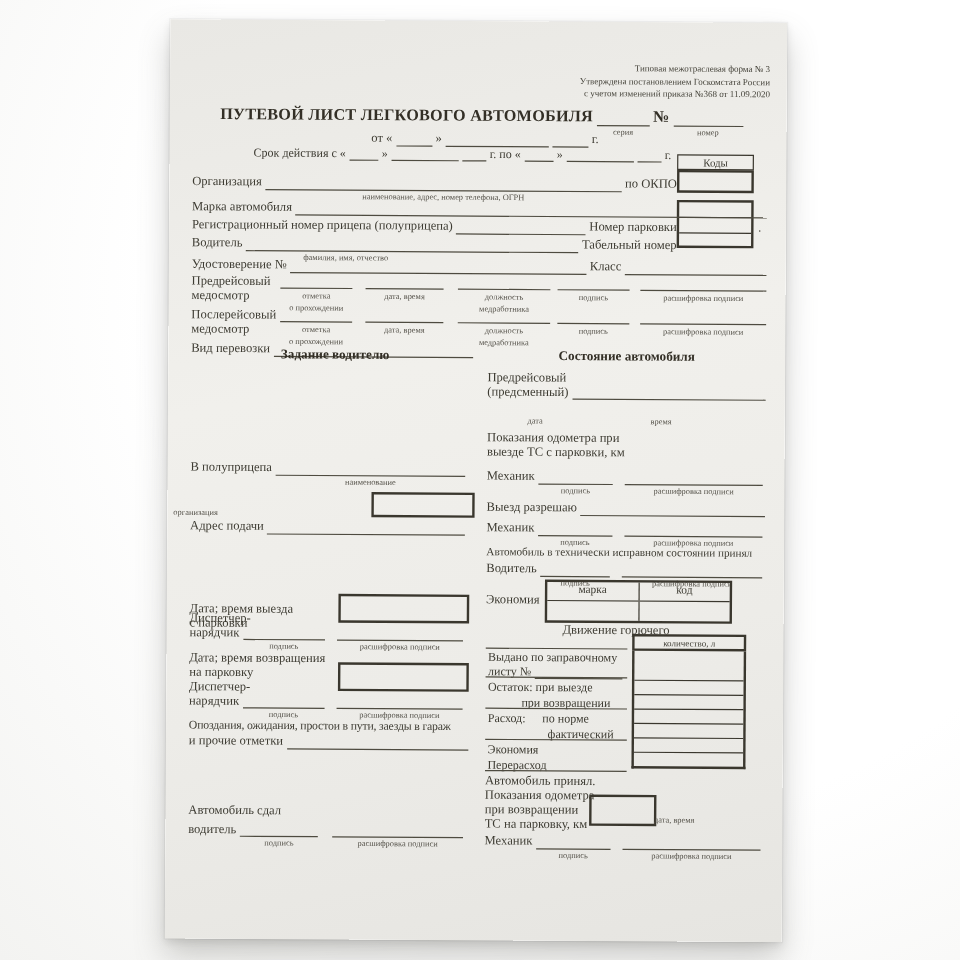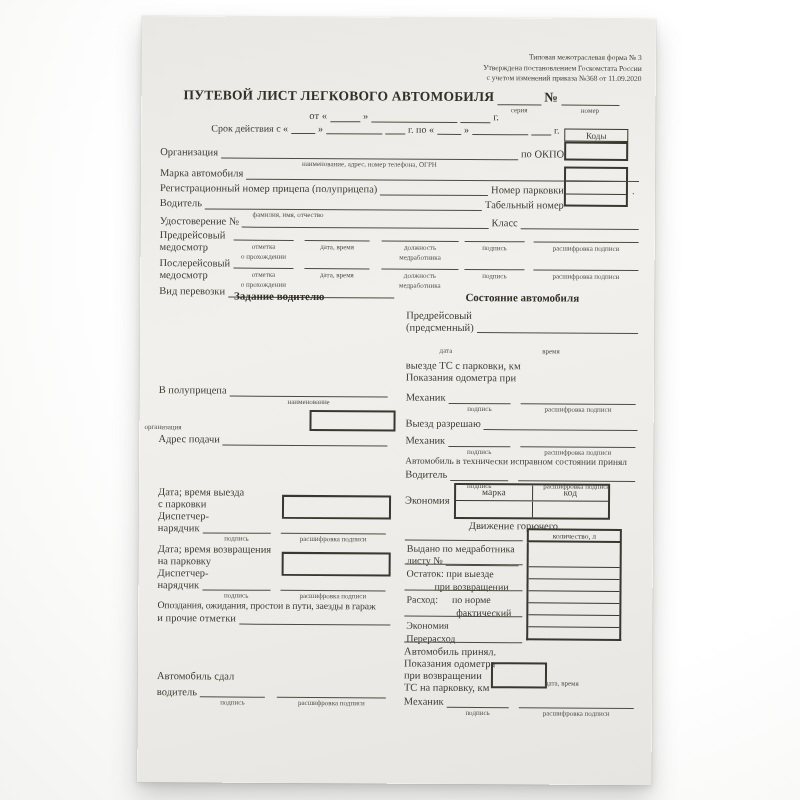--- a/index.html
+++ b/index.html
@@ -211,21 +211,21 @@
     <div class="bx" style="left:151px;top:101px;width:86px;height:21px"></div>
 
     <div class="r a" style="left:0;top:125px;width:229px">
       <span>Адрес подачи</span>
       <span class="ln g"></span>
     </div>
     <span class="ln a" style="left:0;top:136px;width:229px"></span>
     <span class="ln a" style="left:0;top:146px;width:229px"></span>
     <span class="ln a" style="left:0;top:156px;width:229px"></span>
 
-    <div class="a" style="left:0;top:178px;width:120px">
+    <div class="a" style="left:0;top:194px;width:120px">
       <div>Дата; время выезда</div>
       <div>с парковки</div>
     </div>
     <div class="bx" style="left:124px;top:186px;width:109px;height:24px"></div>
 
     <div class="a" style="left:0;top:202px;width:228px">
       <div>Диспетчер-</div>
       <div class="r">
         <span>нарядчик</span>
         <span class="ln" style="width:68px">
@@ -285,22 +285,22 @@
       <div>Предрейсовый</div>
       <div class="r">
         <span>(предсменный)</span>
         <span class="ln g"></span>
       </div>
     </div>
     <span class="ln a" style="left:40px;top:26px;width:66px"><i class="sub">дата</i></span>
     <span class="ln a" style="left:145px;top:26px;width:68px"><i class="sub">время</i></span>
 
     <div class="a" style="left:0;top:50px;width:232px">
+      <div>Показания одометра при</div>
       <div>выезде ТС с парковки, км</div>
-      <div>Показания одометра при</div>
     </div>
     <span class="ln a" style="left:122px;top:63px;width:110px"></span>
 
     <div class="r a" style="left:0;top:82px;width:230px">
       <span>Механик</span>
       <span class="ln" style="width:62px">
           <i class="sub">подпись</i>
         </span>
       <span class="ln g" style="margin-left:10px">
           <i class="sub">расшифровка подписи</i>
@@ -356,21 +356,21 @@
         <div class="fmb">
           <div class="fmc"></div>
           <div class="fmc"></div>
           <div class="fmc"></div>
           <div class="fmc"></div>
           <div class="fmc"></div>
           <div class="fmc"></div>
           <div class="fmc"></div>
         </div>
       </div>
-      <div class="a" style="left:2px;top:15px">Выдано по медработника</div>
+      <div class="a" style="left:2px;top:15px">Выдано по заправочному</div>
       <div class="r a" style="left:2px;top:27px;width:112px">
         <span>листу №</span>
         <span class="ln g"></span>
       </div>
       <div class="a" style="left:2px;top:40px">Остаток: при выезде</div>
       <div class="a" style="left:30px;top:53px">при возвращении</div>
       <div class="r a" style="left:2px;top:66px">
         <span>Расход:</span>
         <span style="margin-left:14px">по норме</span>
       </div>

